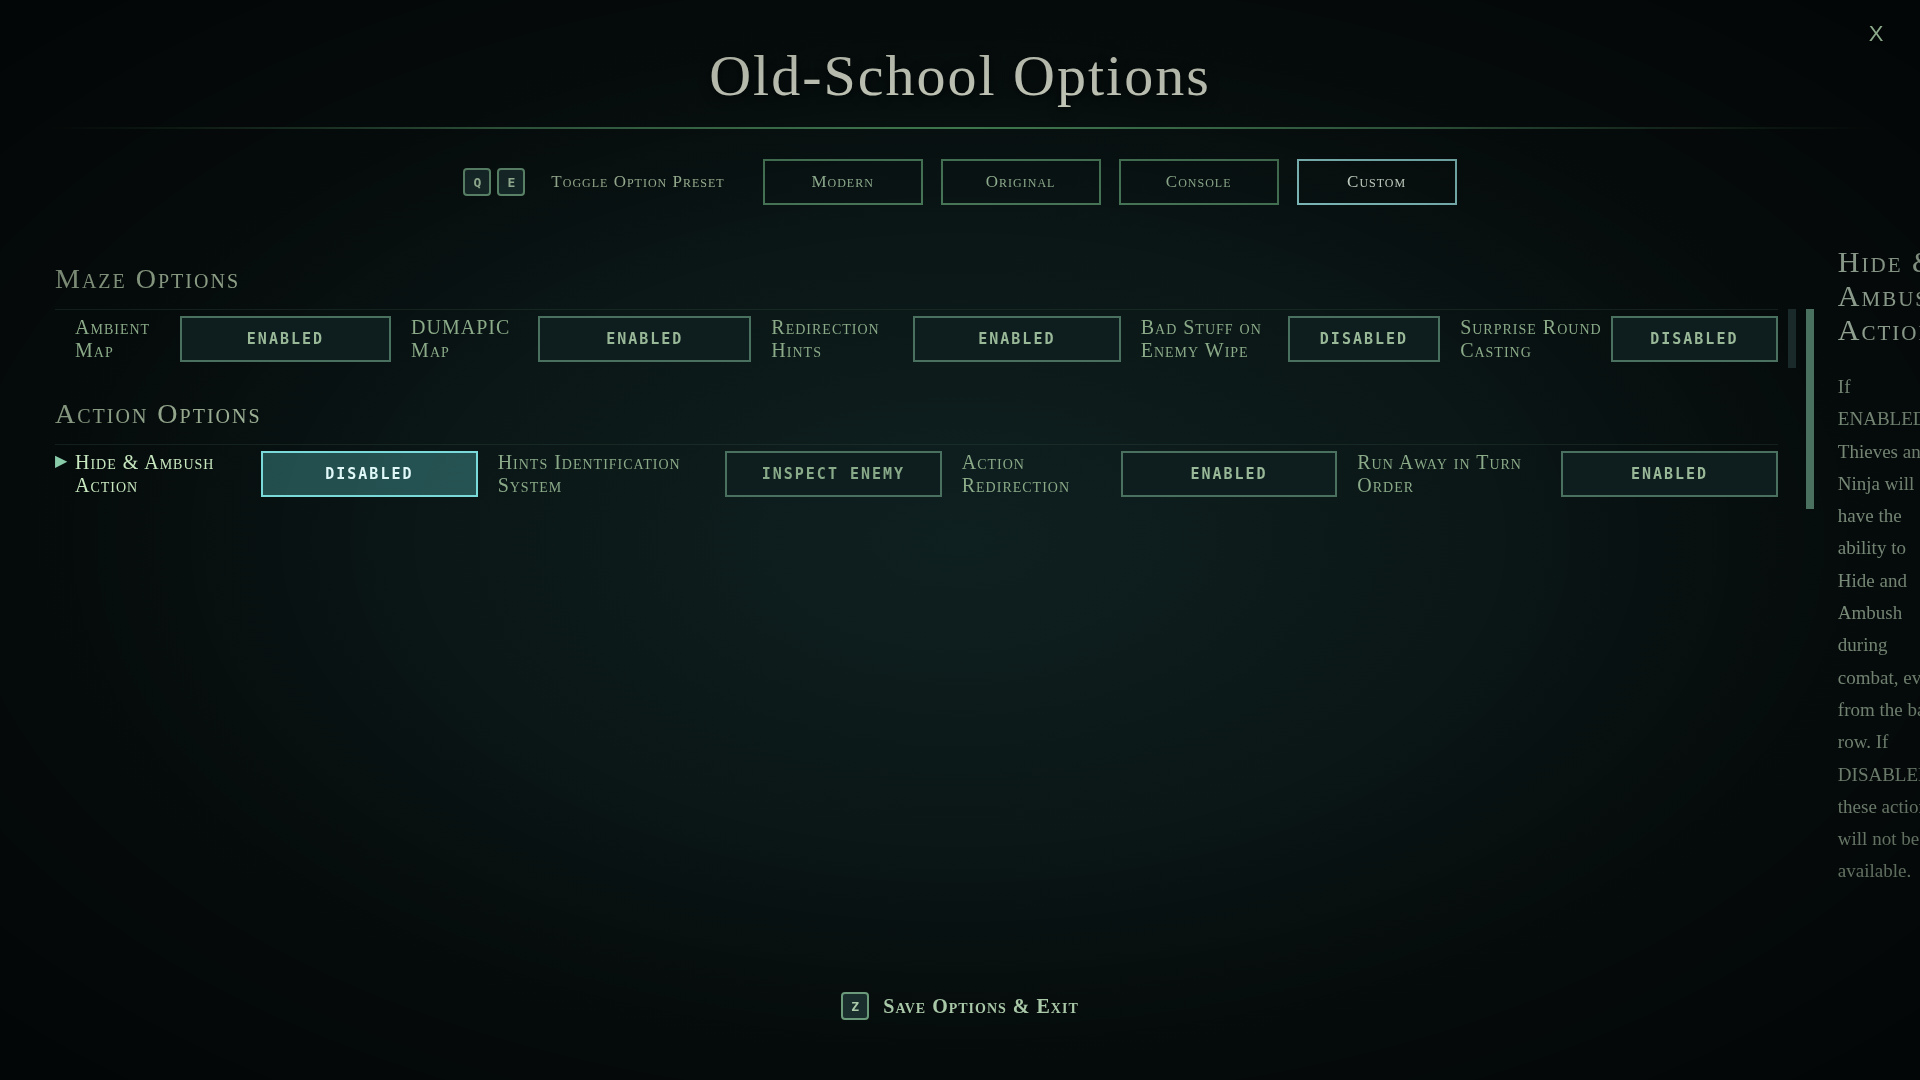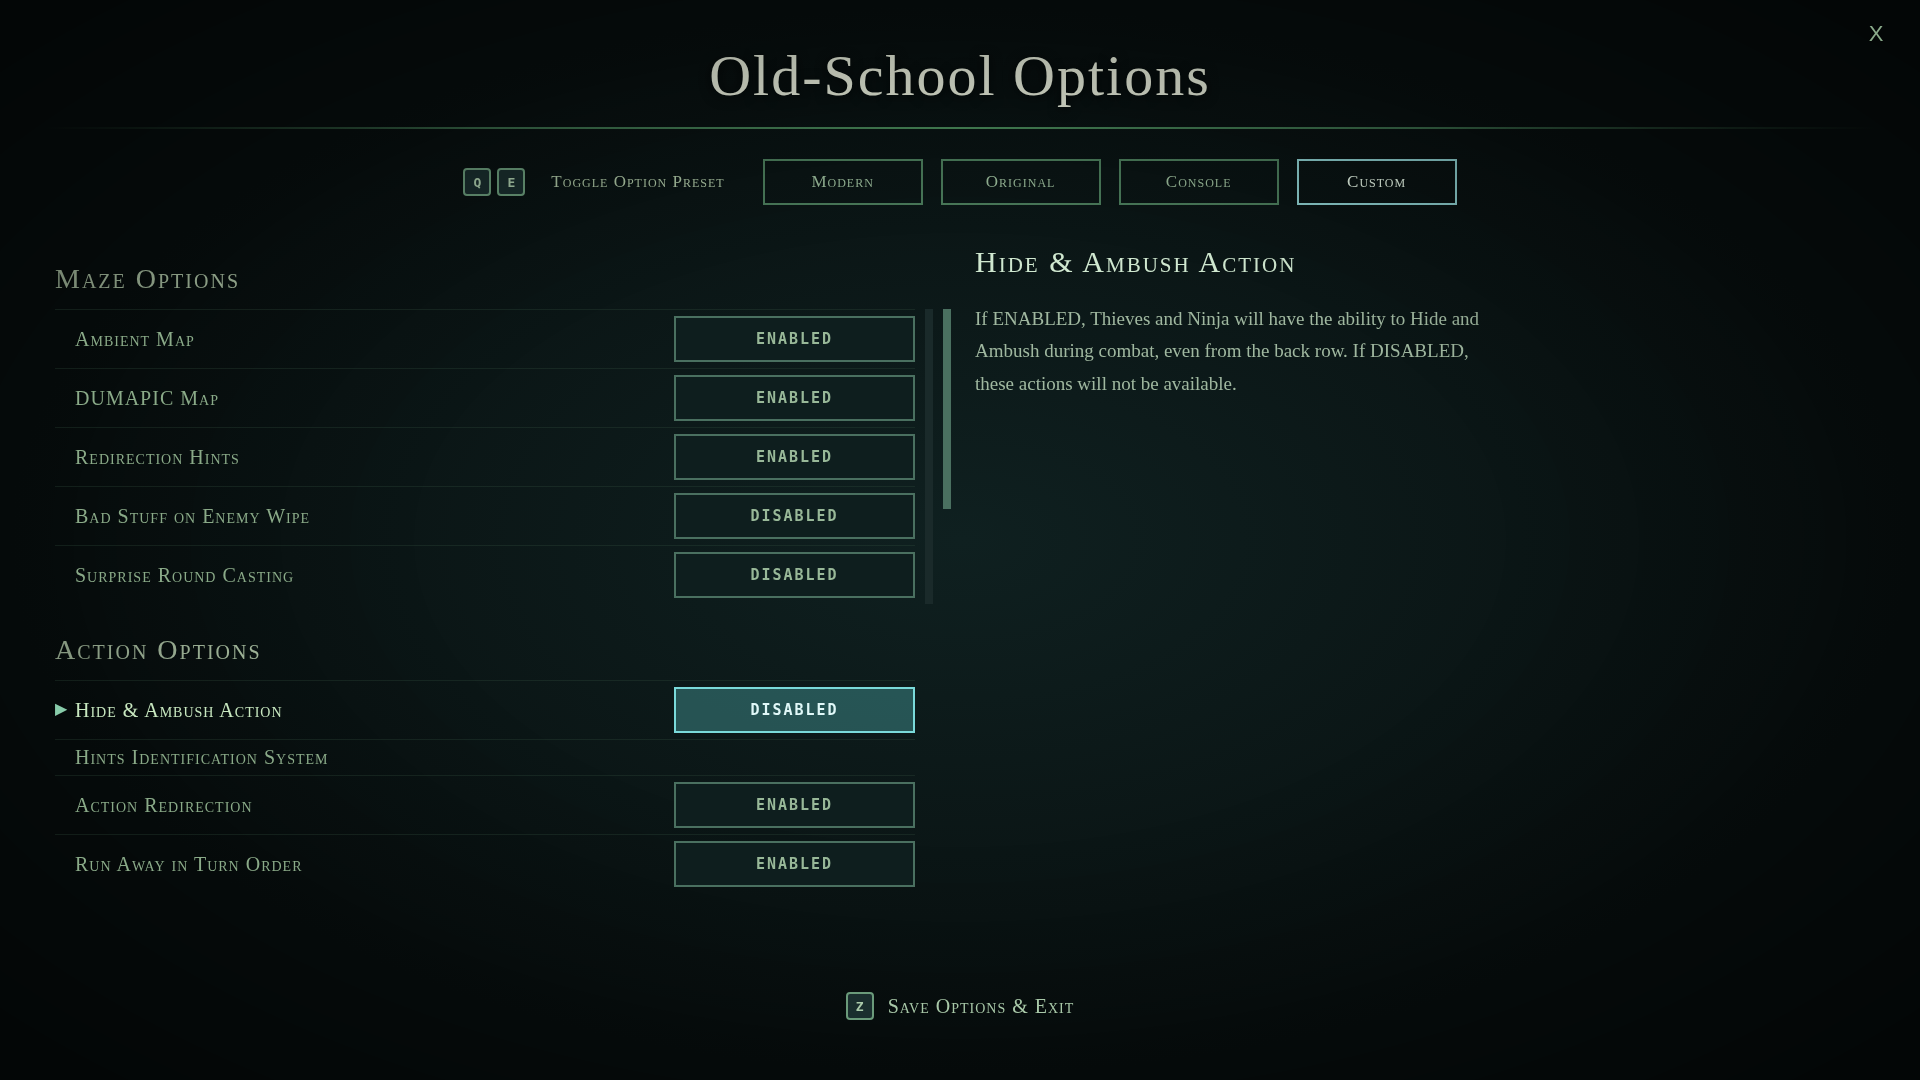--- a/index.html
+++ b/index.html
@@ -134,21 +134,21 @@
       margin-top: 4px;
     }
 
     
     .options-scroll {
       position: relative;
     }
 
     .options-list {
       display: flex;
-      flex-direction: column;
+      flex-direction: row;
       gap: 0;
     }
 
     
     .scroll-track {
       position: absolute;
       right: -18px;
       top: 0;
       width: 8px;
       height: 100%;
@@ -255,20 +255,21 @@
       align-items: center;
       justify-content: center;
       gap: 14px;
     }
 
     .save-label {
       font-size: 20px;
       font-variant: small-caps;
       color: #a8c8a8;
       letter-spacing: 1px;
+      font-weight: bold;
     }
 
     
     body::before {
       content: '';
       position: fixed;
       inset: 0;
       pointer-events: none;
       background: radial-gradient(ellipse at center, transparent 40%, rgba(0,0,0,0.6) 100%);
     }
@@ -342,20 +343,21 @@
         <div class="option-row">
           <span class="option-label selected">
             <span class="arrow">▶</span>
             <span>Hide &amp; Ambush Action</span>
           </span>
           <button class="option-value-btn highlighted">DISABLED</button>
         </div>
 
         <div class="option-row">
           <span class="option-label">Hints Identification System</span>
+          <button class="option-value-btn inspect">INSPECT ENEMY</button>
         </div>
 
         <div class="option-row">
           <span class="option-label">Action Redirection</span>
           <button class="option-value-btn">ENABLED</button>
         </div>
 
         <div class="option-row">
           <span class="option-label">Run Away in Turn Order</span>
           <button class="option-value-btn">ENABLED</button>

